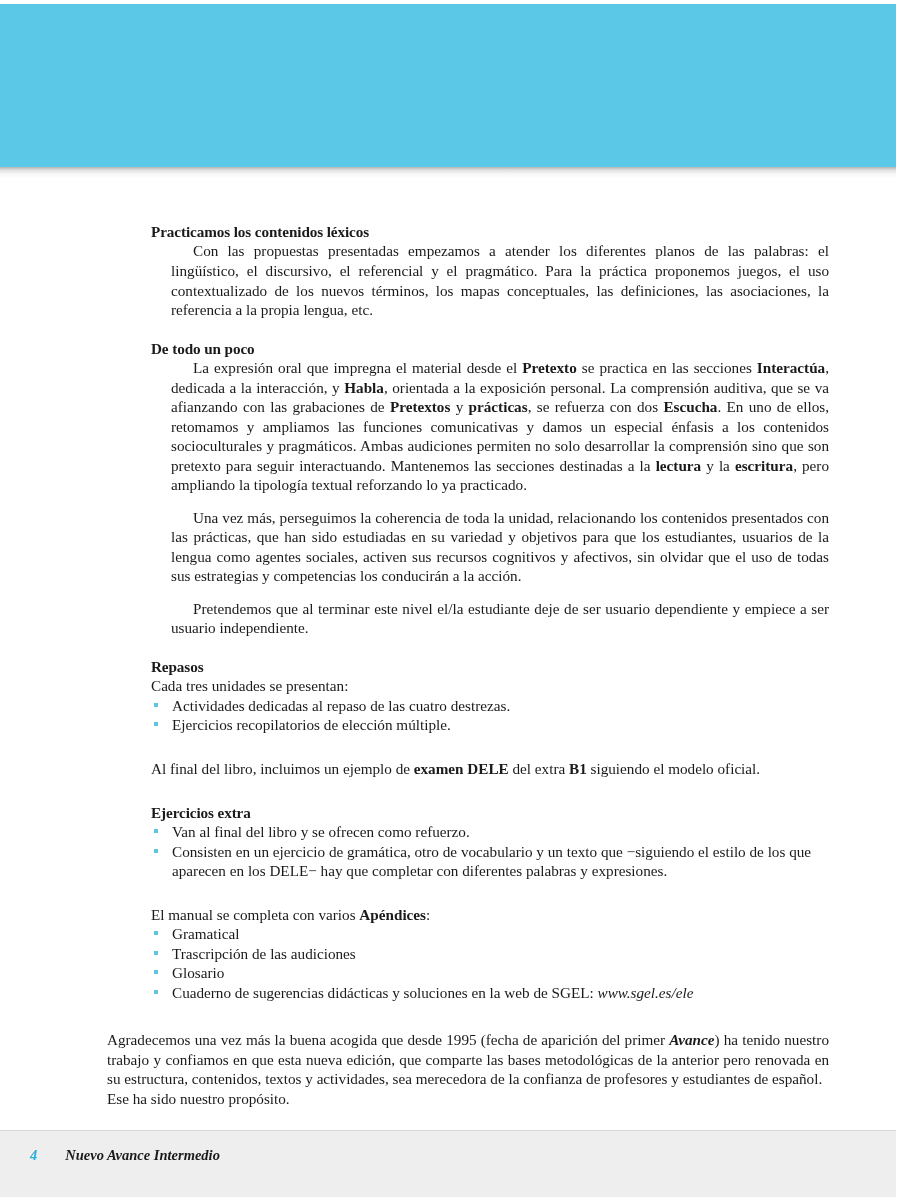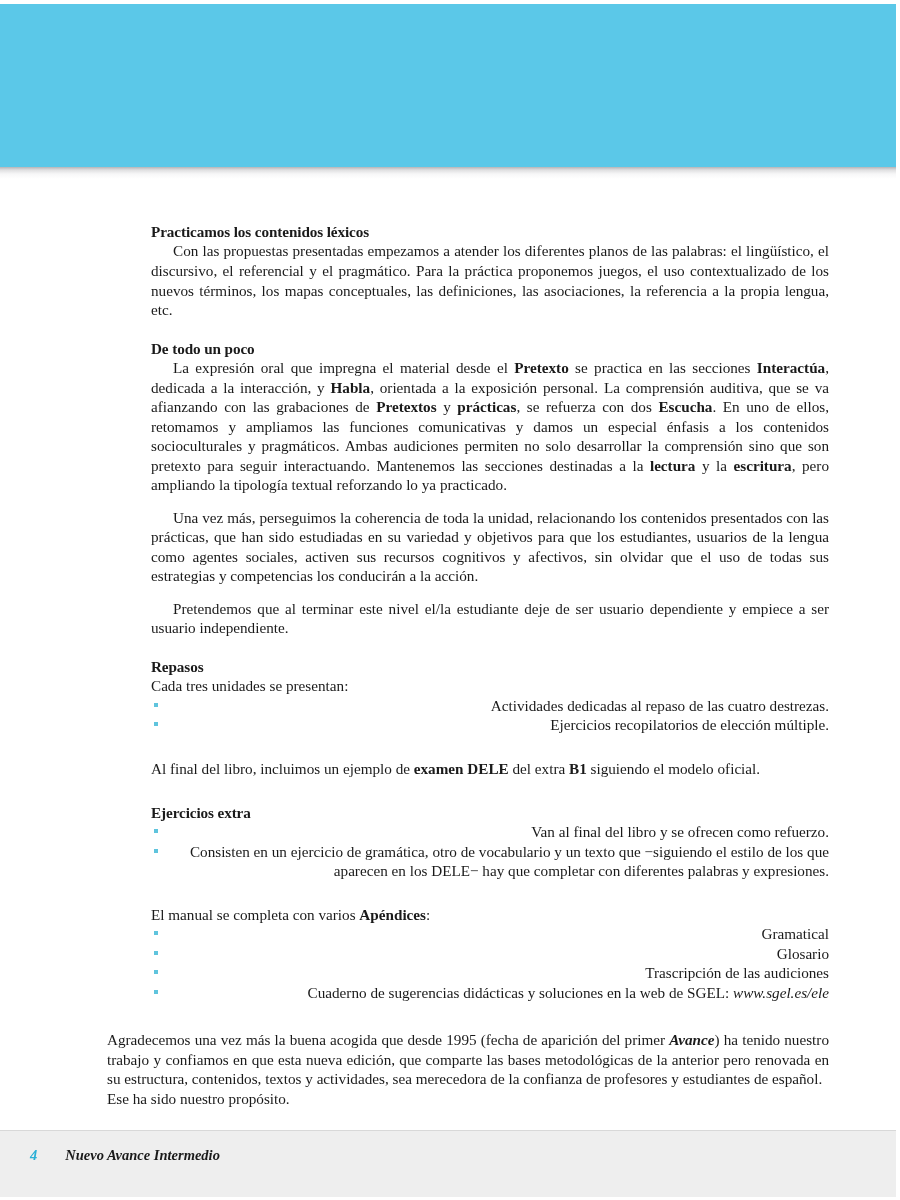--- a/index.html
+++ b/index.html
@@ -57,41 +57,41 @@
   }
 
   p.body-text {
     font-size: 15.2px;
     line-height: 1.285;
     margin: 0;
     text-align: justify;
     text-justify: inter-word;
     hyphens: manual;
   }
-  p.body-text.first-indent { text-indent: 22px; }
+  p.body-text.first-indent { text-indent: 22px; margin-left: 20px; }
   p.body-text.no-justify { text-align: left; }
 
   .gap-sm  { height: 13px; }
   .gap-md  { height: 19px; }
   .gap-lg  { height: 24px; }
   .gap-xl  { height: 28px; }
 
   
   ul.bullet-list {
     list-style: none;
     margin: 0;
     padding: 0;
   }
   ul.bullet-list > li {
     position: relative;
     padding-left: 21px;
     font-size: 15.2px;
     line-height: 1.285;
     margin: 0;
-    text-align: right;
+    text-align: left;
   }
   ul.bullet-list > li .bullet-marker {
     position: absolute;
     left: 3px;
     top: 7px;
     width: 4px;
     height: 4px;
     background: #5fc4dd;
     display: block;
   }
@@ -215,25 +215,25 @@
   <div class="indent-block">
     <p class="body-text no-justify"><span>El manual se completa con varios </span><b>Apéndices</b><span>:</span></p>
 
     <ul class="bullet-list">
       <li>
         <span class="bullet-marker"></span>
         <span>Gramatical</span>
       </li>
       <li>
         <span class="bullet-marker"></span>
+        <span>Trascripción de las audiciones</span>
+      </li>
+      <li>
+        <span class="bullet-marker"></span>
         <span>Glosario</span>
-      </li>
-      <li>
-        <span class="bullet-marker"></span>
-        <span>Trascripción de las audiciones</span>
       </li>
       <li>
         <span class="bullet-marker"></span>
         <span>Cuaderno de sugerencias didácticas y soluciones en la web de SGEL: </span><i>www.sgel.es/ele</i>
       </li>
     </ul>
   </div>
 
   <div class="gap-xl"></div>
 

